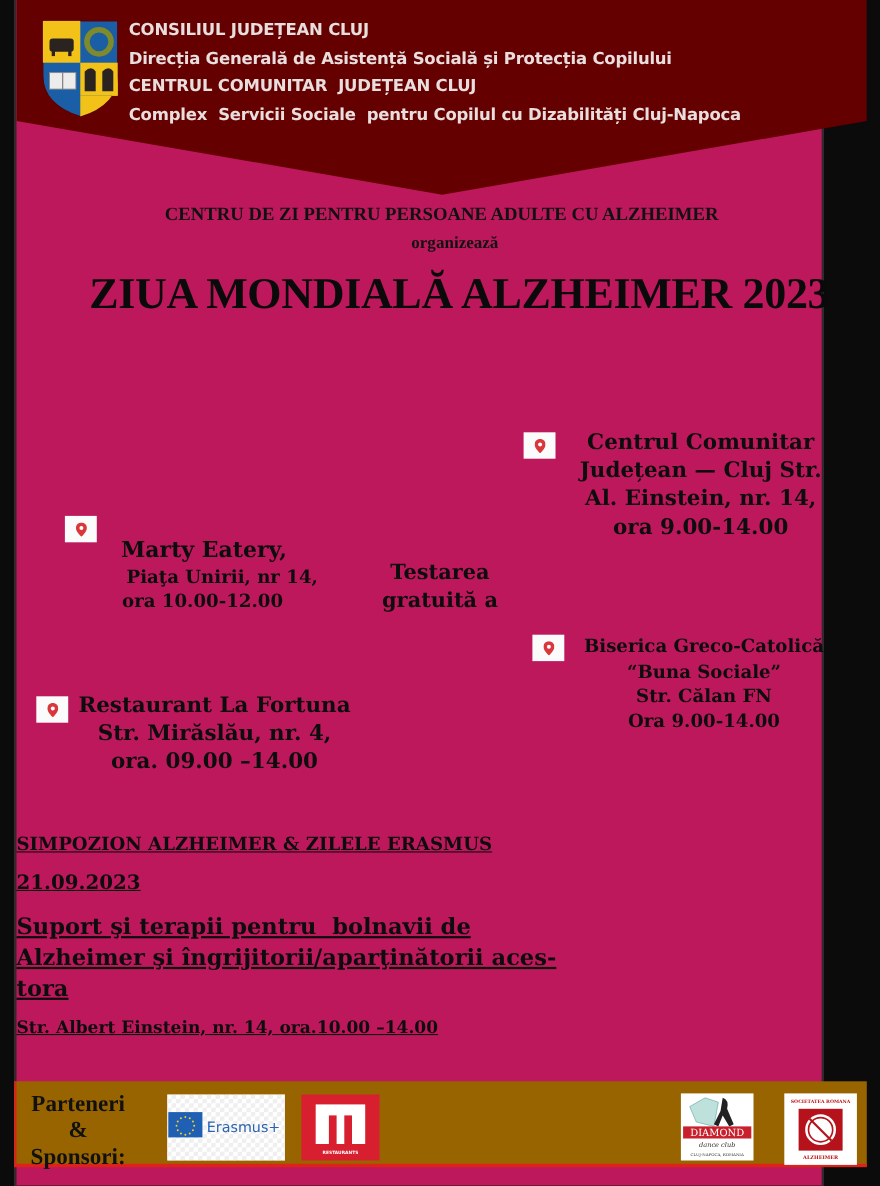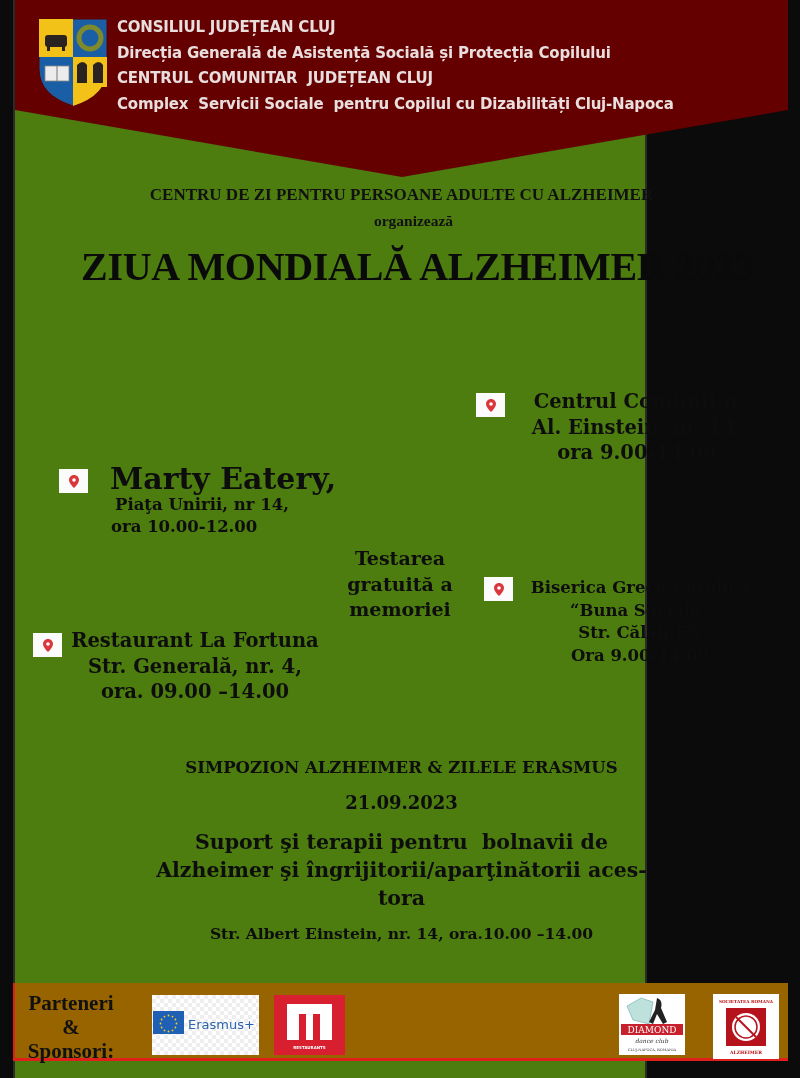--- a/index.html
+++ b/index.html
@@ -1,21 +1,21 @@
 <!DOCTYPE html>
 <html><head>
 <meta charset="utf-8">
 <style>
   * { box-sizing: border-box; margin: 0; padding: 0; }
   html, body { width: 800px; height: 1078px; background: #0b0b0b; overflow: hidden; }
   body { position: relative; font-family: "DejaVu Serif", serif; }
 
   .poster {
-    position: absolute; left: 13px; top: 0; width: 634px; height: 1078px;
-    background: #4d7c0f;
+    position: absolute; left: 13px; top: 0; width: 736px; height: 1078px;
+    background: #be185d;
     border-left: 2px solid #2b2b2b; border-right: 2px solid #2b2b2b;
   }
   .header-bg { position: absolute; left: 0; top: 0; width: 773px; height: 180px; }
 
   .crest { position: absolute; left: 22px; top: 17px; width: 72px; height: 90px; }
 
   .header-lines { position: absolute; left: 102px; top: 15px; }
   .header-lines div {
     font-family: "DejaVu Sans", sans-serif; font-weight: bold; color: #e9dede;
     font-size: 15px; line-height: 25.5px; white-space: pre; letter-spacing: -0.2px;
@@ -38,24 +38,24 @@
 
   .loc { position: absolute; font-family: "DejaVu Serif", serif; font-weight: bold; color: #0d0d0d; text-align: center; }
   .pin {
     position: absolute; width: 29px; height: 24px; background: #fbfbfb;
     display: flex; align-items: center; justify-content: center;
   }
   .loc-line { white-space: pre; display: block; }
 
   .center-block {
     position: absolute; left: 300px; top: 508px; width: 170px; text-align: center;
-    font-family: "DejaVu Serif", serif; font-weight: bold; font-size: 19px; line-height: 25.5px; color: #0d0d0d; margin-top: 38px;
-  }
-
-  .symp { position: absolute; left: 0; width: 773px; text-align: center; font-family: "DejaVu Serif", serif; font-weight: bold; color: #0d0d0d; }
+    font-family: "DejaVu Serif", serif; font-weight: bold; font-size: 19px; line-height: 25.5px; color: #0d0d0d;
+  }
+
+  .symp { position: absolute; left: 0; width: 773px; font-family: "DejaVu Serif", serif; font-weight: bold; color: #0d0d0d; text-decoration: underline; }
 
   .footer {
     position: absolute; left: -2px; top: 983px; width: 775px; height: 78px;
     background: #986400; border-bottom: 3px solid #e0201a; border-left: 2px solid #e0201a;
   }
   .footer-label {
     position: absolute; left: 6px; top: 8px; width: 100px; text-align: center;
     font-family: "Liberation Serif", serif; font-weight: bold; font-size: 21px; line-height: 24px; color: #111;
   }
   .logo { position: absolute; background: #fff; overflow: hidden; }
@@ -112,40 +112,40 @@
   <div class="main-title">ZIUA MONDIALĂ ALZHEIMER 2023</div>
 
   <div class="pin" style="left:461px; top:393px;">
     <svg width="10" height="13" viewBox="0 0 10 13">
         <path d="M5,0 C2.2,0 0,2.2 0,5 C0,8.5 5,13 5,13 C5,13 10,8.5 10,5 C10,2.2 7.8,0 5,0 Z" fill="#d9373b"></path>
         <circle cx="5" cy="5" r="1.8" fill="#fff"></circle>
       </svg>
   </div>
   <div class="loc" style="left:497px; top:389px; width:250px; font-size:19.5px; line-height:25.5px;">
     <span class="loc-line">Centrul Comunitar</span>
+    <span class="loc-line">Județean — Cluj Str.</span>
     <span class="loc-line">Al. Einstein, nr. 14,</span>
     <span class="loc-line">ora 9.00-14.00</span>
   </div>
 
   <div class="pin" style="left:44px; top:469px;">
     <svg width="10" height="13" viewBox="0 0 10 13">
         <path d="M5,0 C2.2,0 0,2.2 0,5 C0,8.5 5,13 5,13 C5,13 10,8.5 10,5 C10,2.2 7.8,0 5,0 Z" fill="#d9373b"></path>
         <circle cx="5" cy="5" r="1.8" fill="#fff"></circle>
       </svg>
   </div>
   <div class="loc" style="left:92px; top:464px; text-align:left;">
-    <span class="loc-line" style="font-size:30px; line-height:30px; padding-left:3px;">Marty Eatery,</span>
+    <span class="loc-line" style="font-size:20px; line-height:30px; padding-left:3px;margin-top:20px;">Marty Eatery,</span>
     <span class="loc-line" style="font-size:16.5px; line-height:22px; padding-left:8px;">Piaţa Unirii, nr 14,</span>
     <span class="loc-line" style="font-size:16.5px; line-height:22px; padding-left:4px;">ora 10.00-12.00</span>
   </div>
 
   <div class="center-block">
     <div>Testarea</div>
     <div>gratuită a</div>
-    <div>memoriei</div>
   </div>
 
   <div class="pin" style="left:469px; top:577px;">
     <svg width="10" height="13" viewBox="0 0 10 13">
         <path d="M5,0 C2.2,0 0,2.2 0,5 C0,8.5 5,13 5,13 C5,13 10,8.5 10,5 C10,2.2 7.8,0 5,0 Z" fill="#d9373b"></path>
         <circle cx="5" cy="5" r="1.8" fill="#fff"></circle>
       </svg>
   </div>
   <div class="loc" style="left:500px; top:577px; width:250px; font-size:16.5px; line-height:22.5px;">
     <span class="loc-line">Biserica Greco-Catolică</span>
@@ -155,21 +155,21 @@
   </div>
 
   <div class="pin" style="left:18px; top:633px;">
     <svg width="10" height="13" viewBox="0 0 10 13">
         <path d="M5,0 C2.2,0 0,2.2 0,5 C0,8.5 5,13 5,13 C5,13 10,8.5 10,5 C10,2.2 7.8,0 5,0 Z" fill="#d9373b"></path>
         <circle cx="5" cy="5" r="1.8" fill="#fff"></circle>
       </svg>
   </div>
   <div class="loc" style="left:50px; top:628px; width:260px; font-size:19.5px; line-height:25.5px;">
     <span class="loc-line">Restaurant La Fortuna</span>
-    <span class="loc-line">Str. Generală, nr. 4,</span>
+    <span class="loc-line">Str. Mirăslău, nr. 4,</span>
     <span class="loc-line">ora. 09.00 –14.00</span>
   </div>
 
   <div class="symp" style="top:758px; font-size:16.5px;">SIMPOZION ALZHEIMER &amp; ZILELE ERASMUS</div>
   <div class="symp" style="top:792px; font-size:18px;">21.09.2023</div>
   <div class="symp" style="top:828px; font-size:20.5px; line-height:28px;">
     <div style="white-space:pre;">Suport şi terapii pentru  bolnavii de</div>
     <div>Alzheimer şi îngrijitorii/aparţinătorii aces-</div>
     <div>tora</div>
   </div>

